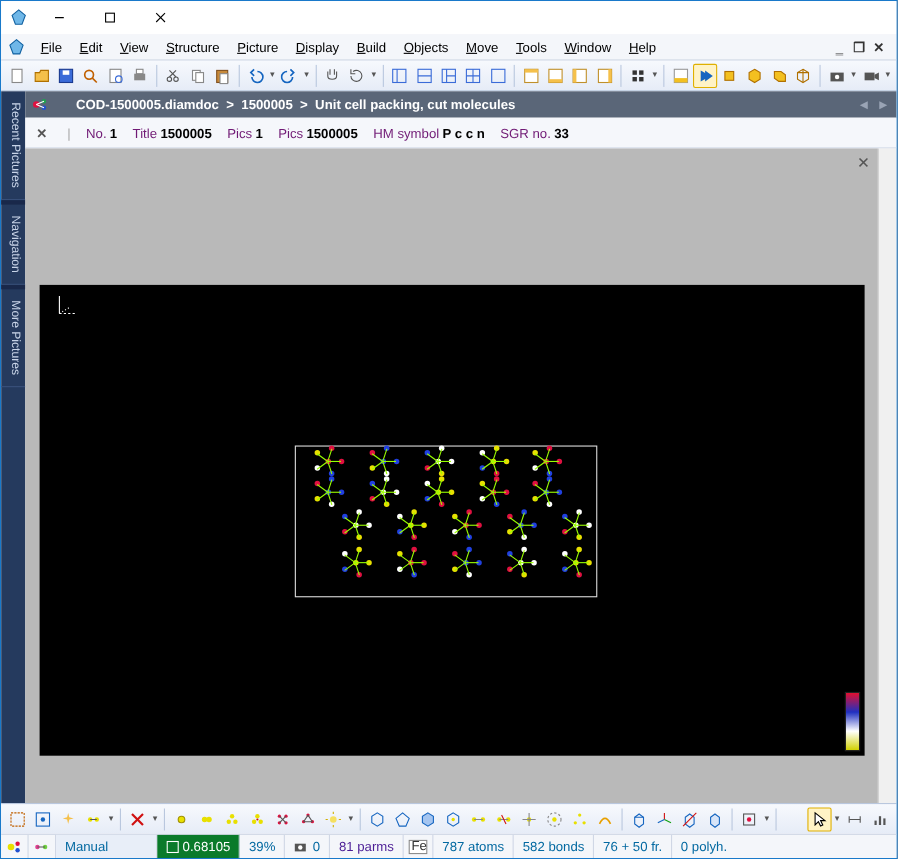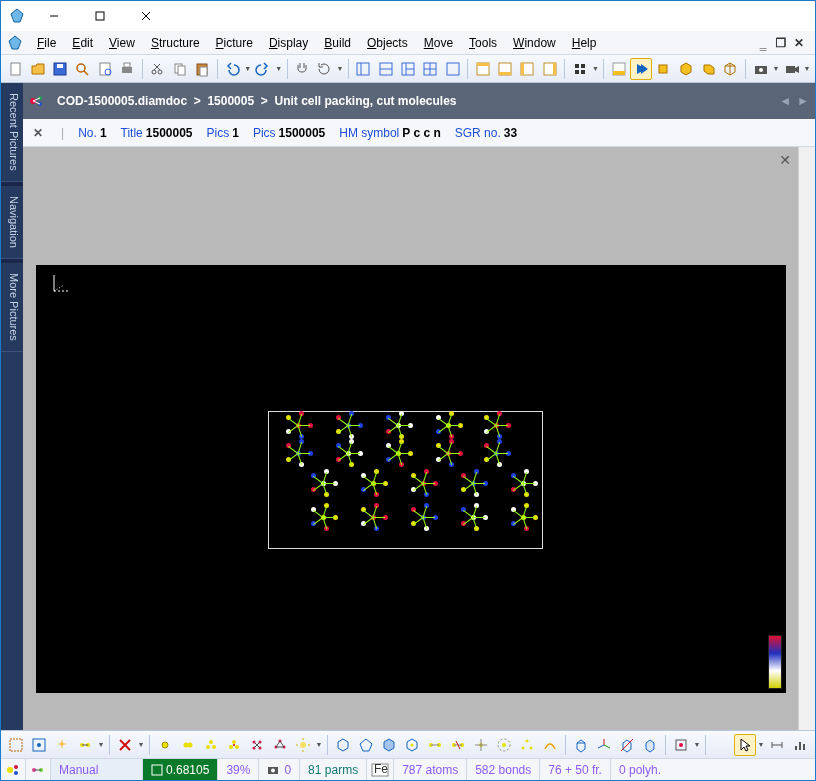--- a/index.html
+++ b/index.html
@@ -29,52 +29,52 @@
 
 
 .body-row { flex:1; display:flex; min-height:0; }
 .side-tabs { width: 22px; background: #253a5e; display:flex; flex-direction:column; }
 .side-tab { writing-mode: vertical-rl; color:#c8d4e8; padding: 10px 3px; font-size:11px; border-bottom:1px solid #3a527c; cursor:default; }
 .side-sep { height:4px; background:#19284a; }
 
 .main-col { flex:1; display:flex; flex-direction:column; min-width:0; }
 
 
-.breadcrumb { height: 36px; background: #5a6678; color:#eef1f6; display:flex; align-items:center; padding:0 6px; gap:12px; }
+.breadcrumb { height: 24px; background: #5a6678; color:#eef1f6; display:flex; align-items:center; padding:0 6px; gap:24px; }
 .breadcrumb .bc-icon{ width:16px;height:16px; }
 .breadcrumb .bc-text { font-weight:bold; color:#fff; }
 .breadcrumb .bc-nav { margin-left:auto; display:flex; gap:6px; color:#9aa4b5; }
 
 
 .infobar { height: 28px; background:#f5f7fb; border-bottom:1px solid #d0d7e5; display:flex; align-items:center; padding:0 6px; gap:14px; color:#333; }
 .infobar .close-x { color:#555; font-weight:bold; padding:0 4px; }
-.infobar .pair .lbl { color:#1d4ed8; margin-right:3px; }
+.infobar .pair .lbl { color:#701a75; margin-right:3px; }
 .infobar .pair .val { color:#000; font-weight:600; }
 
 
 .viewport-wrap { flex:1; display:flex; min-height:0; }
 .viewport { flex:1; background:#b9b9b9; position:relative; display:flex; align-items:center; justify-content:center; padding:0; }
 .canvas { width: 750px; height: 428px; background:#000; position:relative; margin-top:80px; }
 .vp-close { position:absolute; top:4px; right:4px; width:18px; height:18px; color:#555; font-size:14px; display:flex;align-items:center;justify-content:center; }
 .axes { position:absolute; top:6px; left:14px; color:#fff; font-size:10px; }
 .unitcell { position:absolute; left:232px; top:146px; width:275px; height:138px; border:0.5px solid #ddd; }
 .legend-strip { position:absolute; right:4px; bottom:4px; width:14px; height:54px; background:linear-gradient(#e01030,#2030c0,#ffffff,#d0d000); border:1px solid #222; }
 .atom{position:absolute;width:5px;height:5px;border-radius:50%;}
 .r{background:#e01040;} .b{background:#2040e0;} .w{background:#fff;} .y{background:#e8e000;}
 .bond{position:absolute;height:1px;background:#9f0;transform-origin:left center;}
 .vscroll { width:17px; background:#f0f0f0; border-left:1px solid #d0d0d0; }
 
 
 .bottombar { height: 28px; background: linear-gradient(#f7f9fd,#e6ecf7); border-top: 1px solid #b9c7de; display:flex; align-items:center; padding:0 4px; gap:1px; }
 
 
 .statusbar { height: 22px; background:#f4f6fa; border-top:1px solid #d0d7e5; display:flex; align-items:center; font-size:11px; }
-.sb-cell { height:100%; padding:0 8px; display:flex; align-items:center; border-right:1px solid #d0d7e5; color:#8b5cf6; }
+.sb-cell { height:100%; padding:0 8px; display:flex; align-items:center; border-right:1px solid #d0d7e5; color:#0369a1; }
 .sb-cell.ico { padding:0 4px; }
-.sb-blue { color:#0f766e; }
+.sb-blue { color:#4c1d95; }
 .sb-green { background:#0a7a2a; color:#fff; }
 .sb-light { background:#e8eef8; }
 
 svg { display:block; }
 </style>
 </head>
 <body>
 
 <div class="titlebar">
   <svg class="app-icon" viewBox="0 0 16 16">

